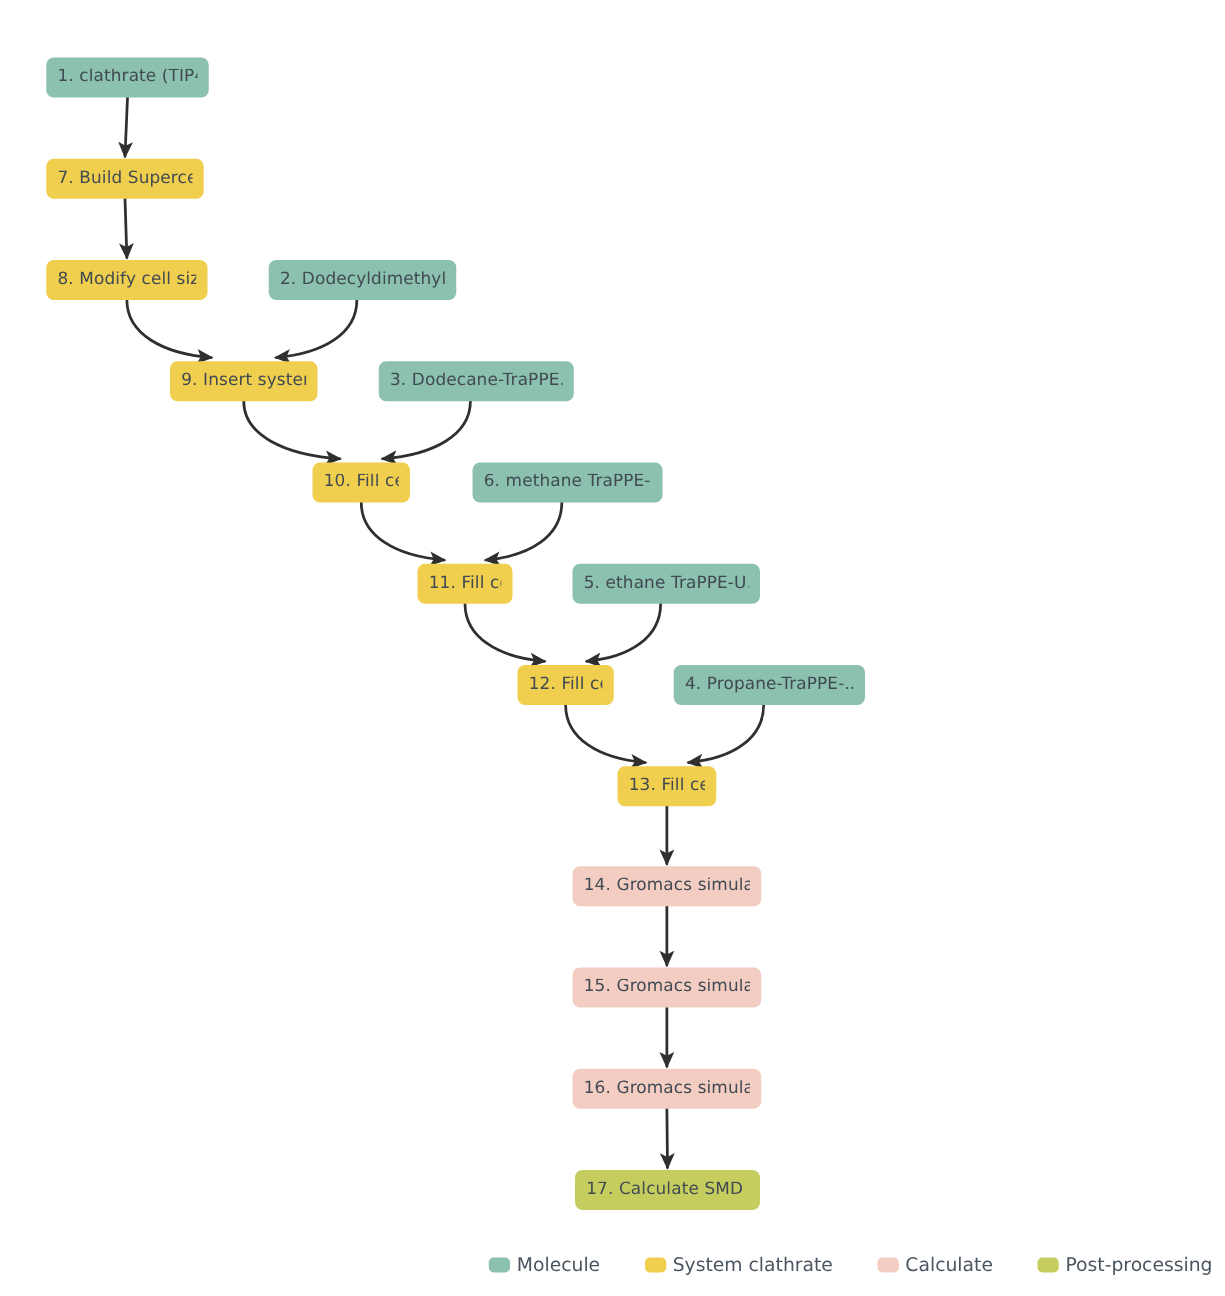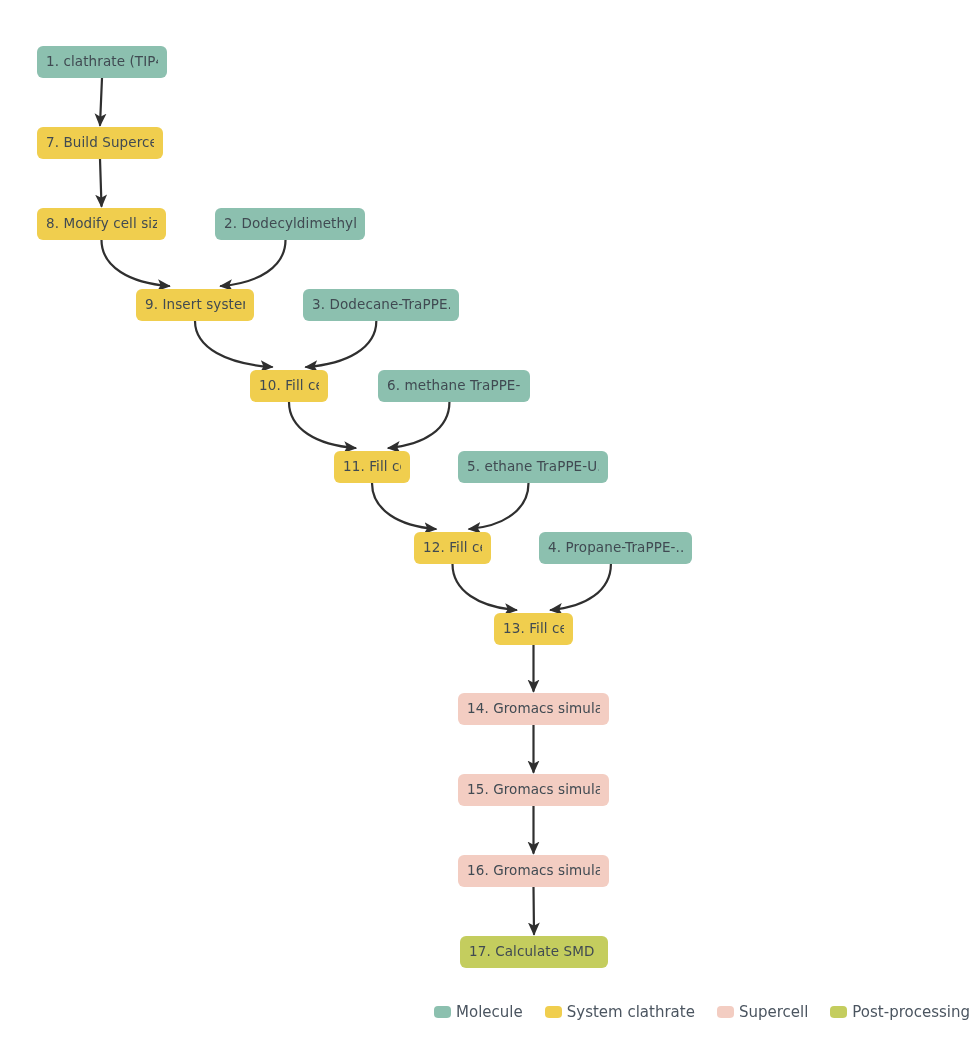--- a/index.html
+++ b/index.html
@@ -59,21 +59,21 @@
     flex-direction: row;
     align-items: center;
     justify-content: flex-end;
     padding-right: 10px;
     box-sizing: border-box;
   }
   .legend-item {
     display: flex;
     flex-direction: row;
     align-items: center;
-    margin-left: 22px;
+    margin-left: 36px;
   }
   .legend-swatch {
     width: 17px;
     height: 12px;
     border-radius: 4px;
     margin-right: 5px;
     flex: none;
   }
   .legend-label {
     font-size: 15px;
@@ -170,20 +170,20 @@
       <div class="legend-item">
         <span class="legend-swatch" style="background: rgb(140, 192, 175);"></span>
         <span class="legend-label">Molecule</span>
       </div>
       <div class="legend-item">
         <span class="legend-swatch" style="background: rgb(240, 206, 78);"></span>
         <span class="legend-label">System clathrate</span>
       </div>
       <div class="legend-item">
         <span class="legend-swatch" style="background: rgb(243, 205, 194);"></span>
-        <span class="legend-label">Supercell</span>
+        <span class="legend-label">Calculate</span>
       </div>
       <div class="legend-item">
         <span class="legend-swatch" style="background: rgb(196, 205, 94);"></span>
         <span class="legend-label">Post-processing</span>
       </div>
     </div>
 </div>
 
 </body></html>

